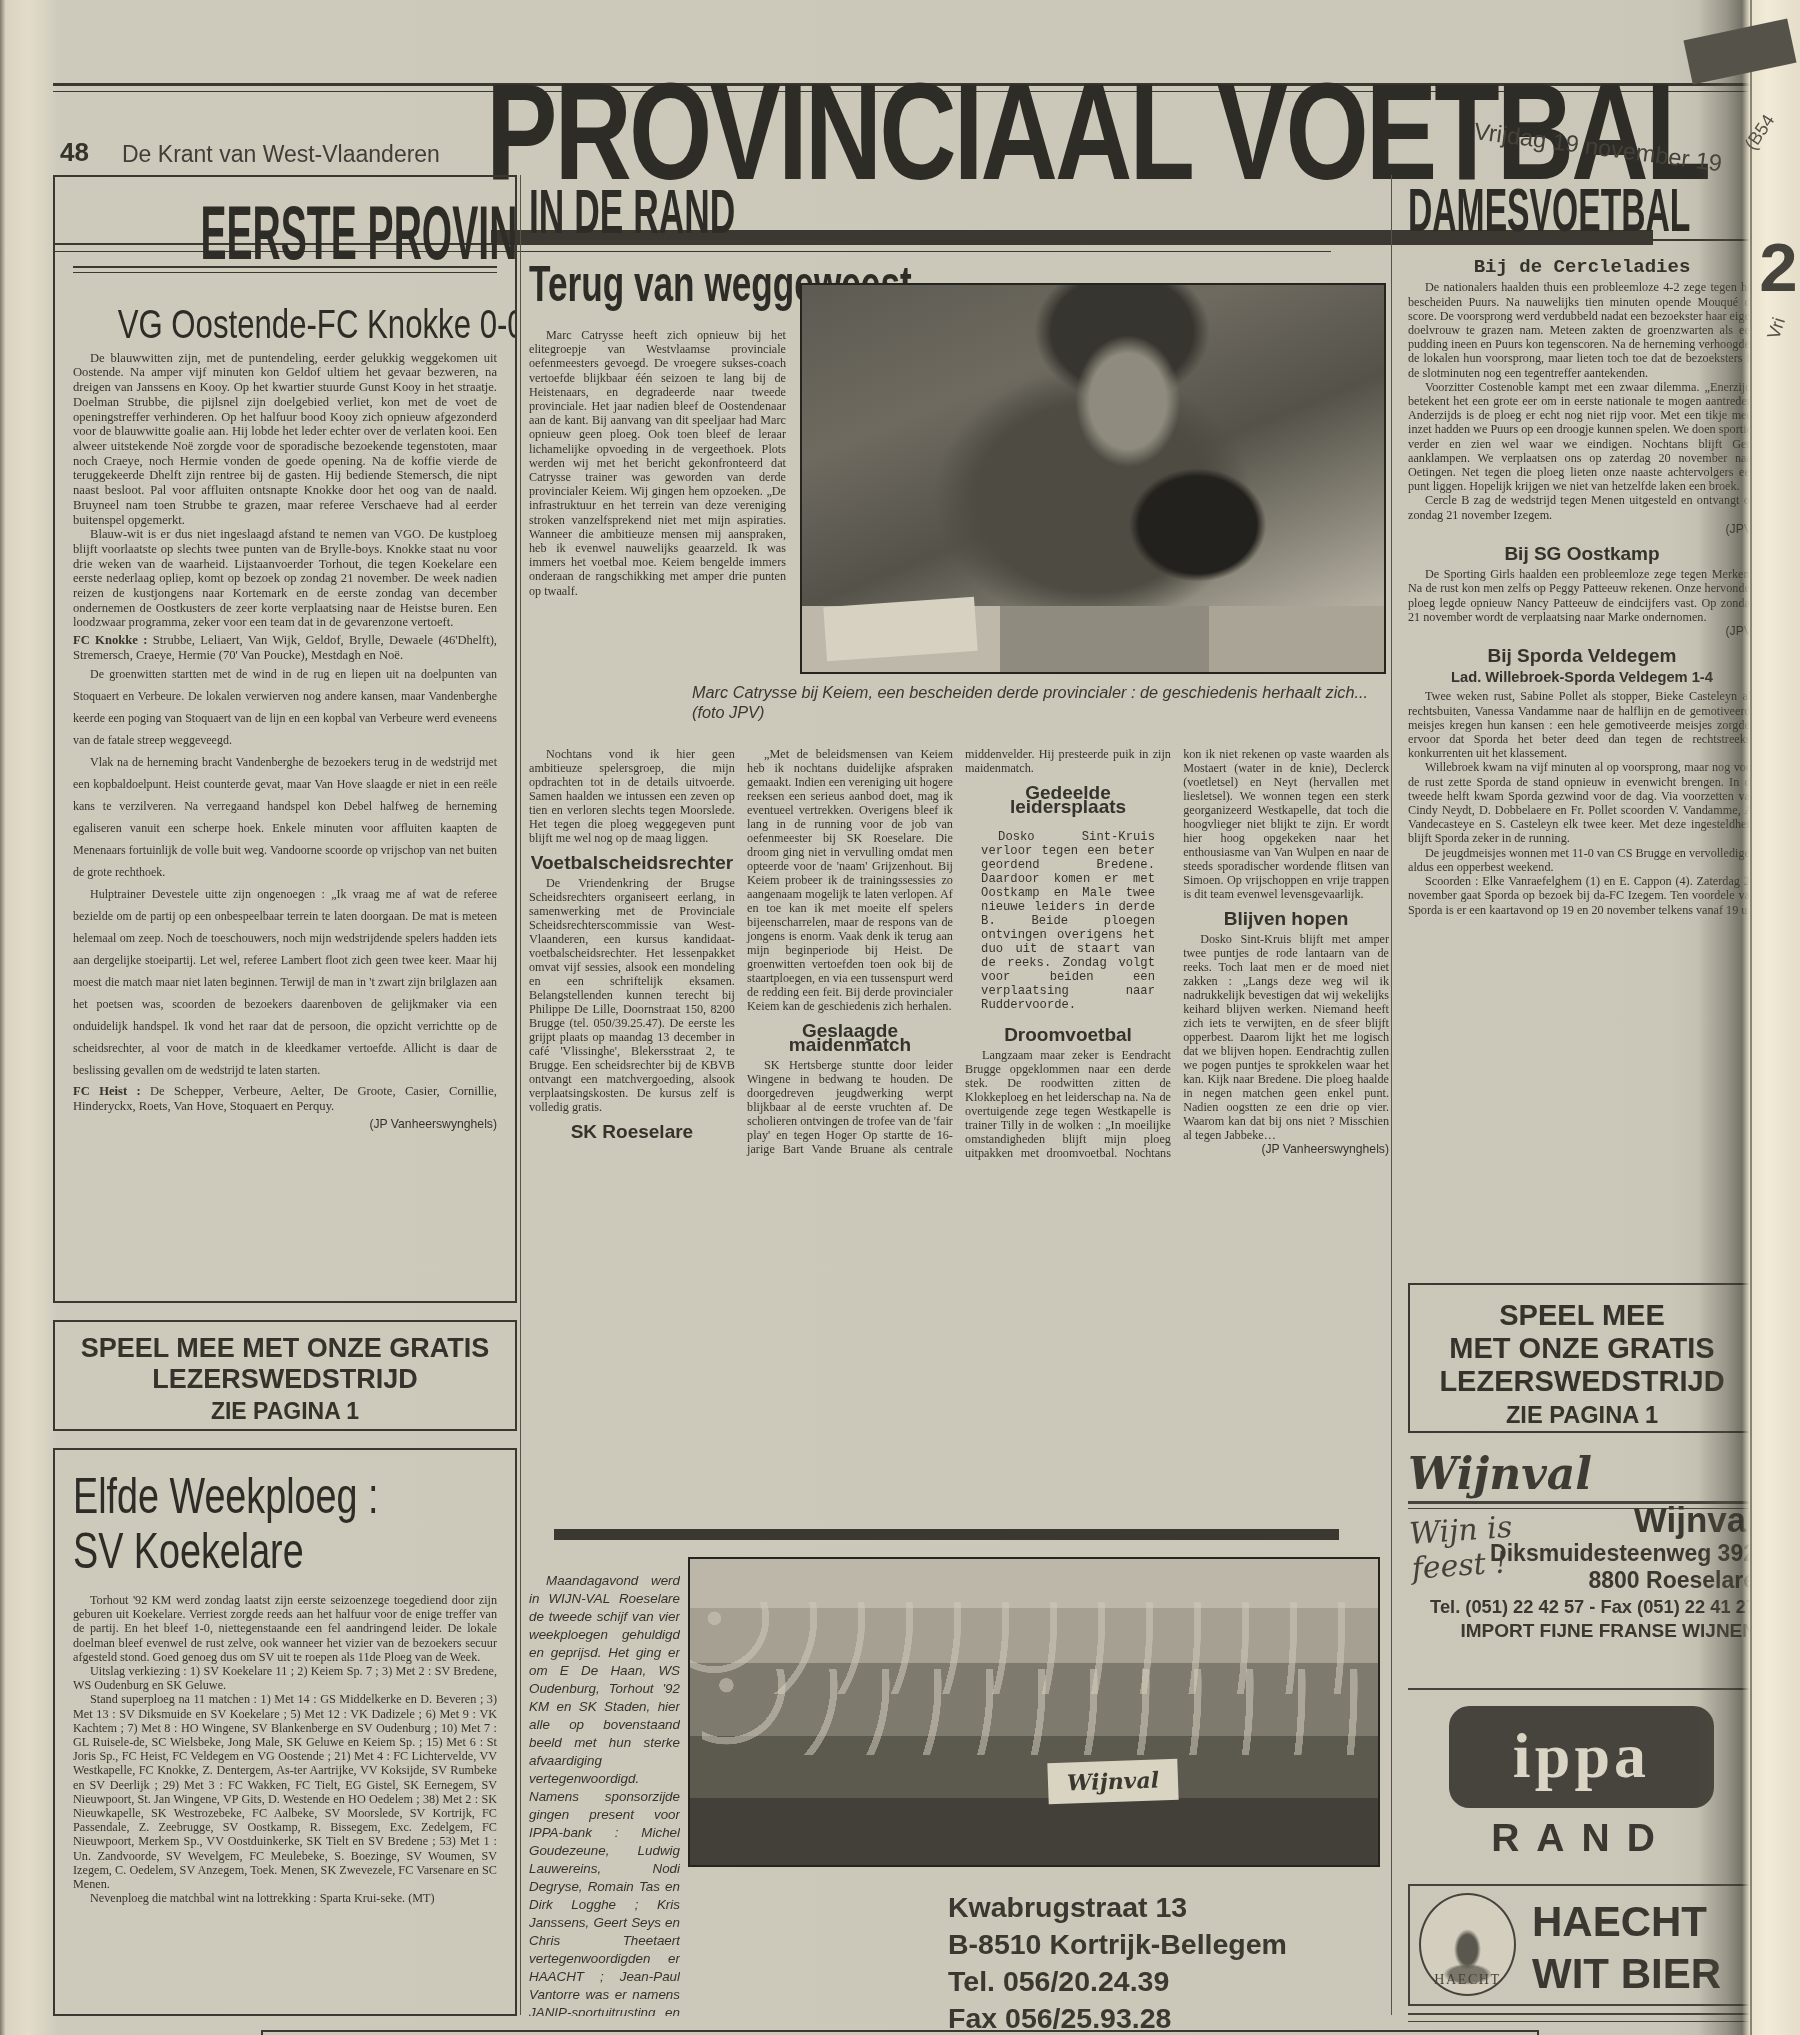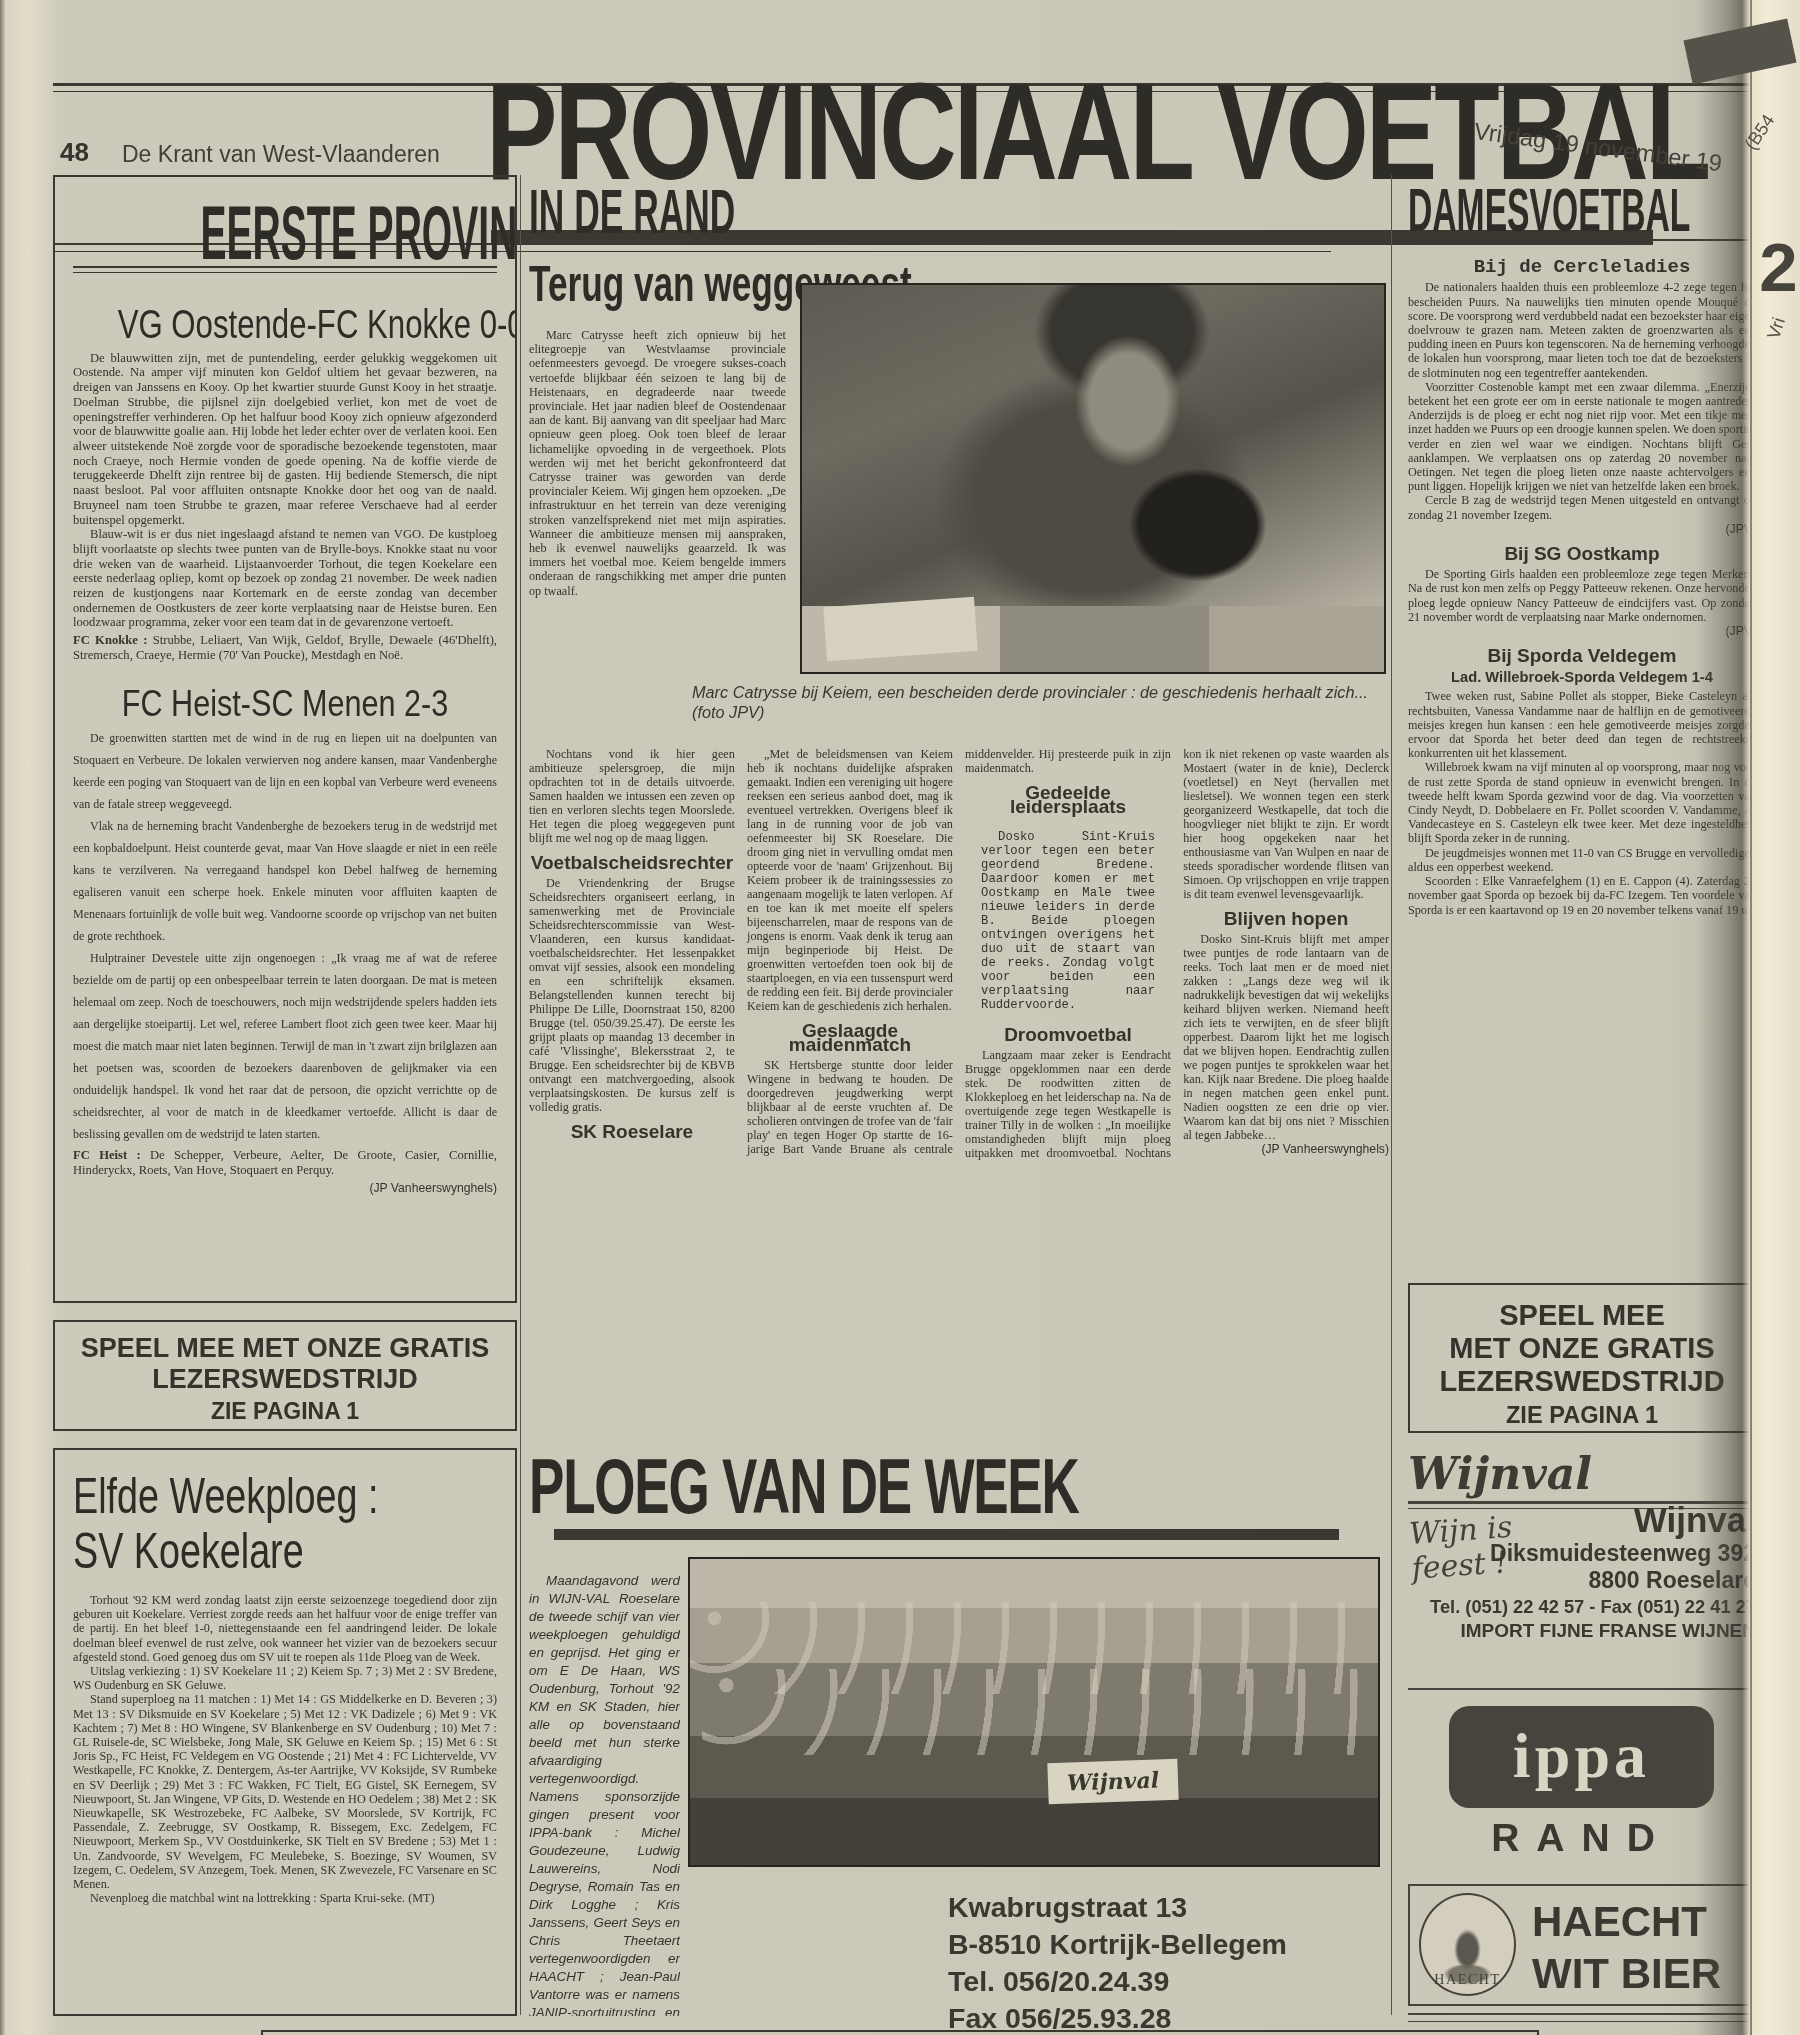--- a/index.html
+++ b/index.html
@@ -70,23 +70,20 @@
     <div style="text-align:center;height:49px;">
       <span class="hl" style="font-size:38px;font-weight:normal;transform:scale(0.82,1.05);transform-origin:center top;">VG Oostende-FC Knokke 0-0</span>
     </div>
     <div class="body-txt" style="font-size:12.6px;line-height:14.7px;">
         <p style="margin: 0px; text-indent: 17px; text-align: justify;">De blauwwitten zijn, met de puntendeling, eerder gelukkig weggekomen uit Oostende. Na amper vijf minuten kon Geldof ultiem het gevaar bezweren, na dreigen van Janssens en Kooy. Op het kwartier stuurde Gunst Kooy in het straatje. Doelman Strubbe, die pijlsnel zijn doelgebied verliet, kon met de voet de openingstreffer verhinderen. Op het halfuur bood Kooy zich opnieuw afgezonderd voor de blauwwitte goalie aan. Hij lobde het leder echter over de verlaten kooi. Een alweer uitstekende Noë zorgde voor de sporadische bezoekende tegenstoten, maar noch Craeye, noch Hermie vonden de goede opening. Na de koffie vierde de teruggekeerde Dhelft zijn rentree bij de gasten. Hij bediende Stemersch, die nipt naast besloot. Pal voor affluiten ontsnapte Knokke door het oog van de naald. Bruyneel nam toen Strubbe te grazen, maar referee Verschaeve had al eerder buitenspel opgemerkt.</p>
         <p style="margin: 0px; text-indent: 17px; text-align: justify;">Blauw-wit is er dus niet ingeslaagd afstand te nemen van VGO. De kustploeg blijft voorlaatste op slechts twee punten van de Brylle-boys. Knokke staat nu voor drie weken van de waarheid. Lijstaanvoerder Torhout, die tegen Koekelare een eerste nederlaag opliep, komt op bezoek op zondag 21 november. De week nadien reizen de kustjongens naar Kortemark en de eerste zondag van december ondernemen de Oostkusters de zeer korte verplaatsing naar de Heistse buren. Een loodzwaar programma, zeker voor een team dat in de gevarenzone vertoeft.</p>
       </div>
     <p class="lineup" style="font-size:12.6px;line-height:14.7px;text-align:justify;margin:3.3px 0 0 0;">
       <b>FC Knokke :</b><span> Strubbe, Leliaert, Van Wijk, Geldof, Brylle, Dewaele (46'Dhelft), Stremersch, Craeye, Hermie (70' Van Poucke), Mestdagh en Noë.</span>
     </p>
-    <div style="text-align:center;height:46px;margin-top:18px;">
-      <span class="hl" style="font-size:36px;font-weight:normal;transform:scale(0.85,1.05);transform-origin:center top;">FC Heist-SC Menen 2-3</span>
-    </div>
     <div class="body-txt" style="font-size:12px;line-height:22px;">
         <p style="margin: 0px; text-indent: 17px; text-align: justify;">De groenwitten startten met de wind in de rug en liepen uit na doelpunten van Stoquaert en Verbeure. De lokalen verwierven nog andere kansen, maar Vandenberghe keerde een poging van Stoquaert van de lijn en een kopbal van Verbeure werd eveneens van de fatale streep weggeveegd.</p>
         <p style="margin: 0px; text-indent: 17px; text-align: justify;">Vlak na de herneming bracht Vandenberghe de bezoekers terug in de wedstrijd met een kopbaldoelpunt. Heist counterde gevat, maar Van Hove slaagde er niet in een reële kans te verzilveren. Na verregaand handspel kon Debel halfweg de herneming egaliseren vanuit een scherpe hoek. Enkele minuten voor affluiten kaapten de Menenaars fortuinlijk de volle buit weg. Vandoorne scoorde op vrijschop van net buiten de grote rechthoek.</p>
         <p style="margin: 0px; text-indent: 17px; text-align: justify;">Hulptrainer Devestele uitte zijn ongenoegen : „Ik vraag me af wat de referee bezielde om de partij op een onbespeelbaar terrein te laten doorgaan. De mat is meteen helemaal om zeep. Noch de toeschouwers, noch mijn wedstrijdende spelers hadden iets aan dergelijke stoeipartij. Let wel, referee Lambert floot zich geen twee keer. Maar hij moest die match maar niet laten beginnen. Terwijl de man in 't zwart zijn brilglazen aan het poetsen was, scoorden de bezoekers daarenboven de gelijkmaker via een onduidelijk handspel. Ik vond het raar dat de persoon, die opzicht verrichtte op de scheidsrechter, al voor de match in de kleedkamer vertoefde. Allicht is daar de beslissing gevallen om de wedstrijd te laten starten.</p>
       </div>
     <p class="lineup" style="font-size:12.6px;line-height:14.7px;text-align:justify;margin:3.3px 0 0 0;">
       <b>FC Heist :</b><span> De Schepper, Verbeure, Aelter, De Groote, Casier, Cornillie, Hinderyckx, Roets, Van Hove, Stoquaert en Perquy.</span>
     </p>
     <div class="sign" style="font-size:12.2px;margin-top:3.3px;">(JP Vanheerswynghels)</div>
   </div>
@@ -133,23 +130,20 @@
       <p style="margin: 0px; text-indent: 17px; text-align: justify;">SK Hertsberge stuntte door leider Wingene in bedwang te houden. De doorgedreven jeugdwerking werpt blijkbaar al de eerste vruchten af. De scholieren ontvingen de trofee van de 'fair play' en tegen Hoger Op startte de 16-jarige Bart Vande Bruane als centrale middenvelder. Hij presteerde puik in zijn maidenmatch.</p>
       <h4 class="sub" style="font-size: 19px;">Gedeelde leidersplaats</h4>
       <p style="margin: 16px; text-indent: 17px; text-align: justify; font-family: Liberation Mono, monospace;">Dosko Sint-Kruis verloor tegen een beter geordend Bredene. Daardoor komen er met Oostkamp en Male twee nieuwe leiders in derde B. Beide ploegen ontvingen overigens het duo uit de staart van de reeks. Zondag volgt voor beiden een verplaatsing naar Ruddervoorde.</p>
       <h4 class="sub" style="font-size: 19px;">Droomvoetbal</h4>
       <p style="margin: 0px; text-indent: 17px; text-align: justify;">Langzaam maar zeker is Eendracht Brugge opgeklommen naar een derde stek. De roodwitten zitten de Klokkeploeg en het leiderschap na. Na de overtuigende zege tegen Westkapelle is trainer Tilly in de wolken : „In moeilijke omstandigheden blijft mijn ploeg uitpakken met droomvoetbal. Nochtans kon ik niet rekenen op vaste waarden als Mostaert (water in de knie), Declerck (voetletsel) en Neyt (hervallen met liesletsel). We wonnen tegen een sterk georganizeerd Westkapelle, dat toch die hoogvlieger niet blijkt te zijn. Er wordt hier hoog opgekeken naar het enthousiasme van Van Wulpen en naar de steeds sporadischer wordende flitsen van Simoen. Op vrijschoppen en vrije trappen is dit team evenwel levensgevaarlijk.</p>
       <h4 class="sub" style="font-size: 19px;">Blijven hopen</h4>
       <p style="margin: 0px; text-indent: 17px; text-align: justify;">Dosko Sint-Kruis blijft met amper twee puntjes de rode lantaarn van de reeks. Toch laat men er de moed niet zakken : „Langs deze weg wil ik nadrukkelijk bevestigen dat wij wekelijks keihard blijven werken. Niemand heeft zich iets te verwijten, en de sfeer blijft opperbest. Daarom lijkt het me logisch dat we blijven hopen. Eendrachtig zullen we pogen puntjes te sprokkelen waar het kan. Kijk naar Bredene. Die ploeg haalde in negen matchen geen enkel punt. Nadien oogstten ze een drie op vier. Waarom kan dat bij ons niet ? Misschien al tegen Jabbeke…</p>
       <div class="sign" style="font-size: 12.2px;">(JP Vanheerswynghels)</div>
     </div>
 
-  <div class="ab" style="left:529px;top:1441px;height:88px;">
-    <span class="hl" style="font-size:68px;letter-spacing:-1.6px;transform:scale(0.78,1.14);transform-origin:left top;">PLOEG VAN DE WEEK</span>
-  </div>
   <div class="ab rule" style="left:554px;top:1529px;width:785px;height:11.4px;"></div>
   <div class="ab sans" style="left:529px;top:1572px;width:151px;height:444px;overflow:hidden;font-size:13.4px;line-height:18px;font-style:italic;text-align:justify;">
       <p style="margin: 0px; text-indent: 17px; text-align: justify;">Maandagavond werd in WIJN-VAL Roeselare de tweede schijf van vier weekploegen gehuldigd en geprijsd. Het ging er om E De Haan, WS Oudenburg, Torhout '92 KM en SK Staden, hier alle op bovenstaand beeld met hun sterke afvaardiging vertegenwoordigd. Namens sponsorzijde gingen present voor IPPA-bank : Michel Goudezeune, Ludwig Lauwereins, Nodi Degryse, Romain Tas en Dirk Logghe ; Kris Janssens, Geert Seys en Chris Theetaert vertegenwoordigden er HAACHT ; Jean-Paul Vantorre was er namens JANIP-sportuitrusting en Geert Vandenweghe was er onze WIJNVAL-gastheer. (MT-SB)</p>
     </div>
   <div class="ab photo2" style="left:688px;top:1557px;width:692px;height:310px;">
     <div class="heads"></div>
     <div class="heads2"></div>
     <div class="sign2">Wijnval</div>
   </div>
 

